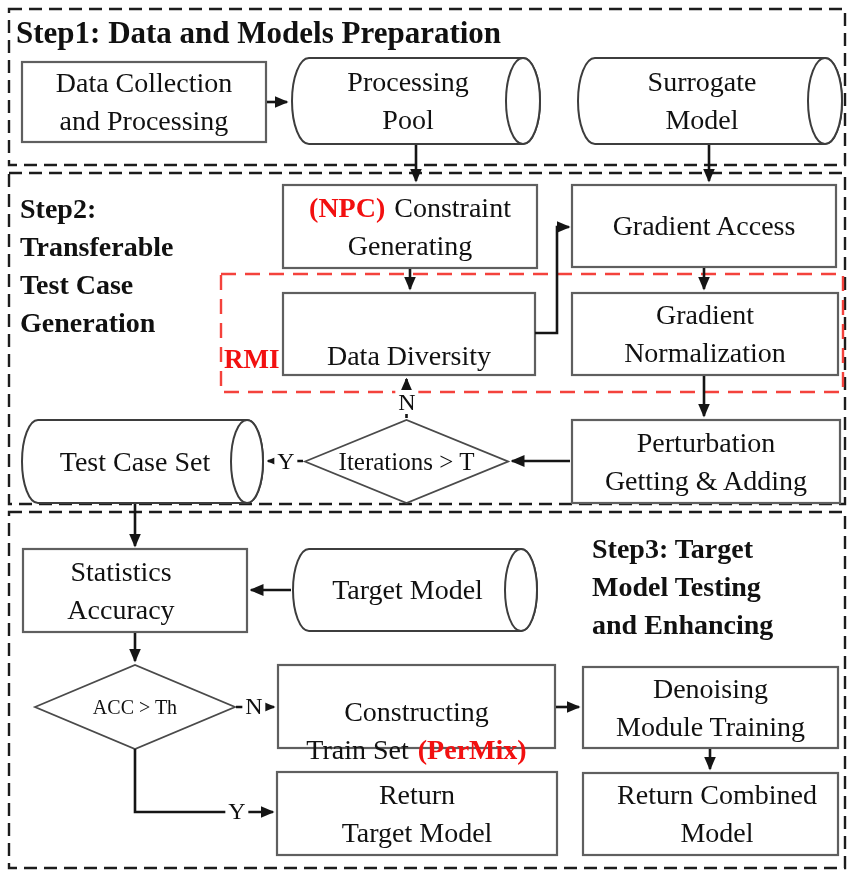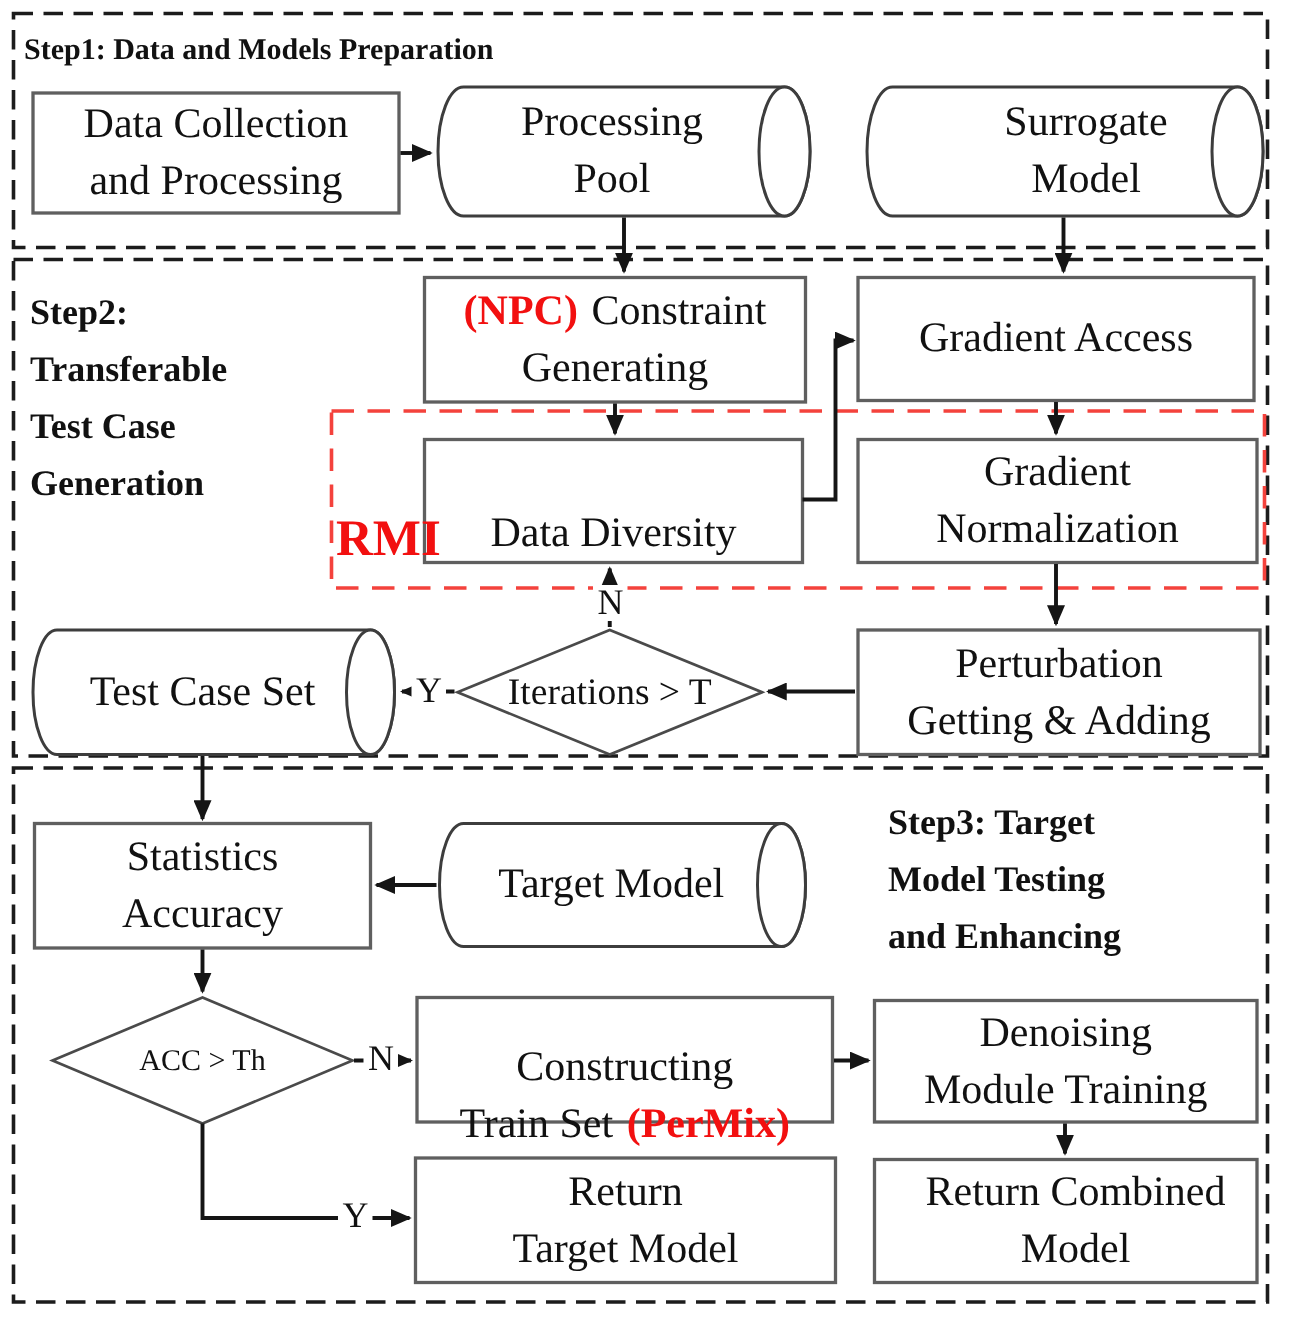--- a/index.html
+++ b/index.html
@@ -7,36 +7,36 @@
     position:relative;width:859px;height:878px;background:#ffffff;
     font-family:"Liberation Serif", serif;color:#111;overflow:hidden;
   }
   .canvas svg{position:absolute;left:0;top:0;}
   .lbl{
     position:absolute;display:flex;flex-direction:column;align-items:center;
     justify-content:center;text-align:center;font-size:28px;line-height:38px;
     white-space:nowrap;
   }
   .title1{
-    position:absolute;font-weight:bold;font-size:20px;line-height:34px;
+    position:absolute;font-weight:bold;font-size:31px;line-height:34px;
     white-space:nowrap;
   }
   .title-side{
-    position:absolute;font-weight:bold;font-size:24px;line-height:38px;
+    position:absolute;font-weight:bold;font-size:28px;line-height:38px;
     text-align:left;white-space:nowrap;
   }
   .diamond-lbl{font-size:25px;}
   .red{color:#f21010;font-weight:bold;}
   .sp{margin-left:9px;}
   .edge-lbl{
     position:absolute;background:#ffffff;font-size:24px;line-height:24px;
     padding:0 3px;transform:translate(-50%,-50%);
   }
   .rmi-lbl{
-    position:absolute;color:#f21010;font-weight:bold;font-size:34px;line-height:27px;
+    position:absolute;color:#f21010;font-weight:bold;font-size:27px;line-height:27px;
   }
 </style>
 </head>
 <body>
 
 <div class="canvas">
 
   <svg width="859" height="878" viewBox="0 0 859 878">
     <defs>
       <marker id="ah" viewBox="0 0 14 12" refX="12.5" refY="6" markerWidth="14" markerHeight="12" orient="auto" markerUnits="userSpaceOnUse">
@@ -121,21 +121,21 @@
   <div class="rmi-lbl" style="left:224px;top:346px;">RMI</div>
 
   <div class="lbl" style="left:22px;top:62px;width:244px;height:80px;align-items:center;">
     <div>Data Collection</div>
     <div>and Processing</div>
   </div>
   <div class="lbl" style="left:292px;top:58px;width:232px;height:86px;">
     <div>Processing</div>
     <div>Pool</div>
   </div>
-  <div class="lbl" style="left:578px;top:58px;width:248px;height:86px;margin-left:22px;">
+  <div class="lbl" style="left:578px;top:58px;width:248px;height:86px;">
     <div>Surrogate</div>
     <div>Model</div>
   </div>
 
   <div class="lbl" style="left:283px;top:185px;width:254px;height:83px;">
     <div>
       <span class="red">(NPC)</span><span class="sp">Constraint</span>
     </div>
     <div>Generating</div>
   </div>
@@ -153,21 +153,21 @@
     <div>Perturbation</div>
     <div>Getting &amp; Adding</div>
   </div>
   <div class="lbl diamond-lbl" style="left:305px;top:420px;width:203px;height:83px;">
     <div>Iterations &gt; T</div>
   </div>
   <div class="lbl" style="left:22px;top:420px;width:226px;height:83px;">
     <div>Test Case Set</div>
   </div>
 
-  <div class="lbl" style="left:23px;top:549px;width:224px;height:83px;">
+  <div class="lbl" style="left:9px;top:549px;width:224px;height:83px;">
     <div>Statistics</div>
     <div>Accuracy</div>
   </div>
   <div class="lbl" style="left:293px;top:549px;width:229px;height:82px;">
     <div>Target Model</div>
   </div>
   <div class="lbl diamond-lbl" style="left:35px;top:665px;width:200px;height:84px;font-size:20px;">
     <div>ACC &gt; Th</div>
   </div>
   <div class="lbl" style="left:278px;top:665px;width:277px;height:83px;margin-top:24px;">

